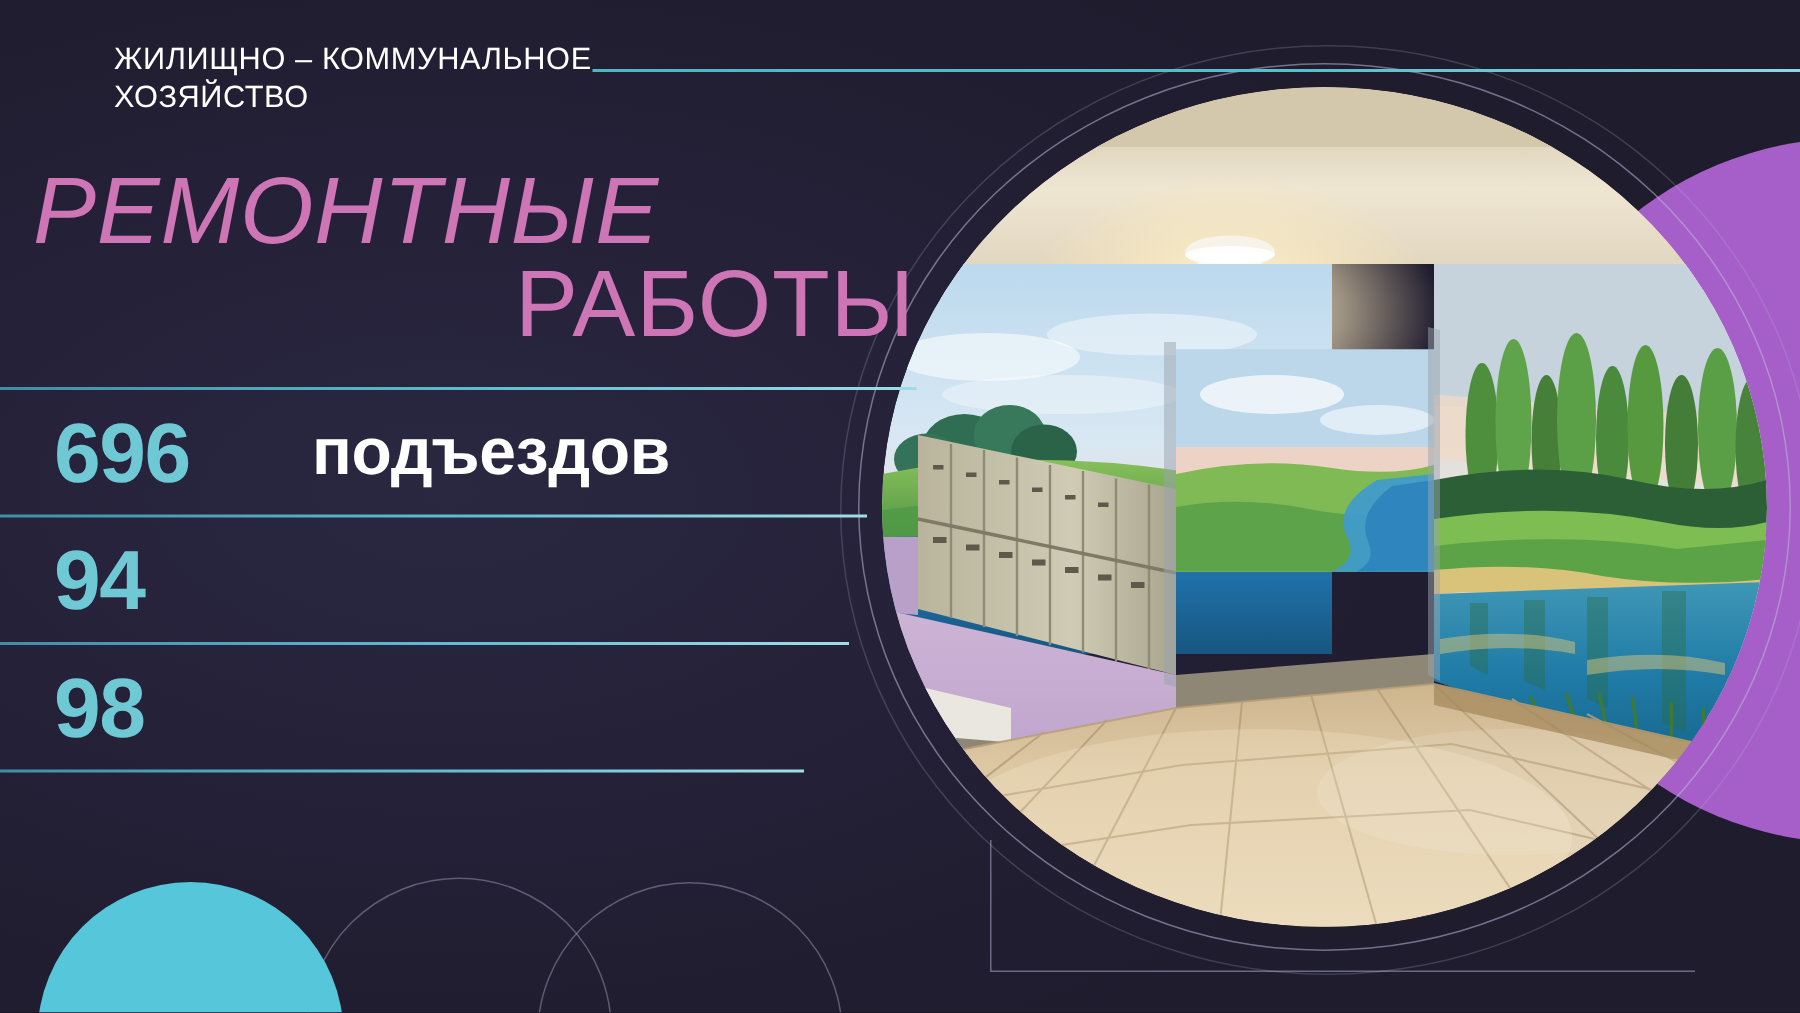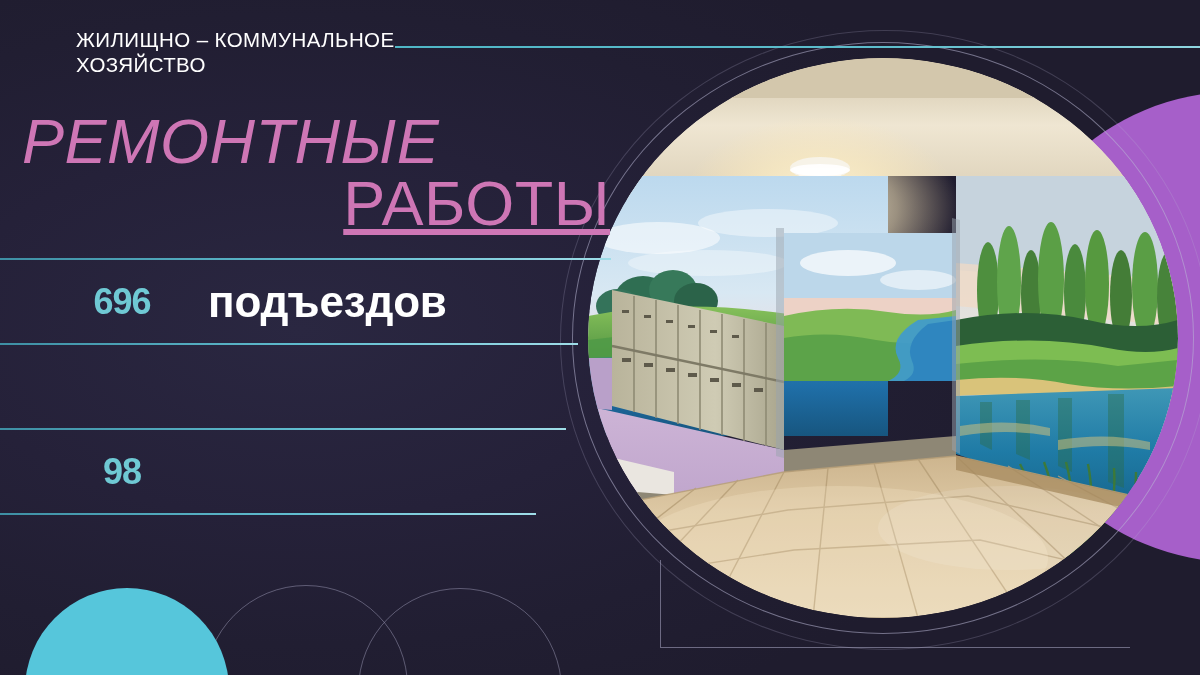--- a/index.html
+++ b/index.html
@@ -69,36 +69,36 @@
     color:#ffffff;font-weight:normal;font-size:20.5px;line-height:1.20;
     letter-spacing:.4px;
     margin-left:40px;
   }
   .title{
     position:absolute;left:22px;top:110px;width:600px;
     color:#ce76b5;font-size:63px;line-height:.99;font-weight:400;
     letter-spacing:.5px;
   }
   .title .l1{display:block;text-align:left;font-style:italic;}
-  .title .l2{display:block;text-align:right;padding-right:12px;text-decoration:underline;}
+  .title .l2{display:block;text-align:right;padding-right:12px;}
 
   
   .stats{position:absolute;left:0;top:258px;width:620px;}
   .rule{height:2px;background:linear-gradient(90deg,#3e8fa4 0%,#61bed0 55%,#9fdde8 100%);}
   .rule.r0{width:611px;}
   .rule.r1{width:578px;}
   .rule.r2{width:566px;}
   .rule.r3{width:536px;}
   .stat-row{
     display:flex;align-items:center;
     height:83px;padding-left:36px;
   }
   .stat-num{
-    color:#6fc9d4;font-size:36px;font-weight:bold;line-height:1;
-    width:172px;flex:0 0 172px;letter-spacing:-1px;text-align:center;
+    color:#6fc9d4;font-size:56px;font-weight:bold;line-height:1;
+    width:172px;flex:0 0 172px;letter-spacing:-1px;
   }
   .stat-label{
     color:#ffffff;font-size:44px;font-weight:bold;line-height:1;
     letter-spacing:-.2px;
   }
 </style>
 </head>
 <body>
 
 <div class="slide">
@@ -349,20 +349,21 @@
     <div class="rule r0"></div>
 
     <div class="stat-row">
       <div class="stat-num">696</div>
       <div class="stat-label">подъездов</div>
     </div>
 
     <div class="rule r1"></div>
 
     <div class="stat-row">
+      <div class="stat-num">94</div>
     </div>
 
     <div class="rule r2"></div>
 
     <div class="stat-row">
       <div class="stat-num">98</div>
     </div>
 
     <div class="rule r3"></div>
   </div>

